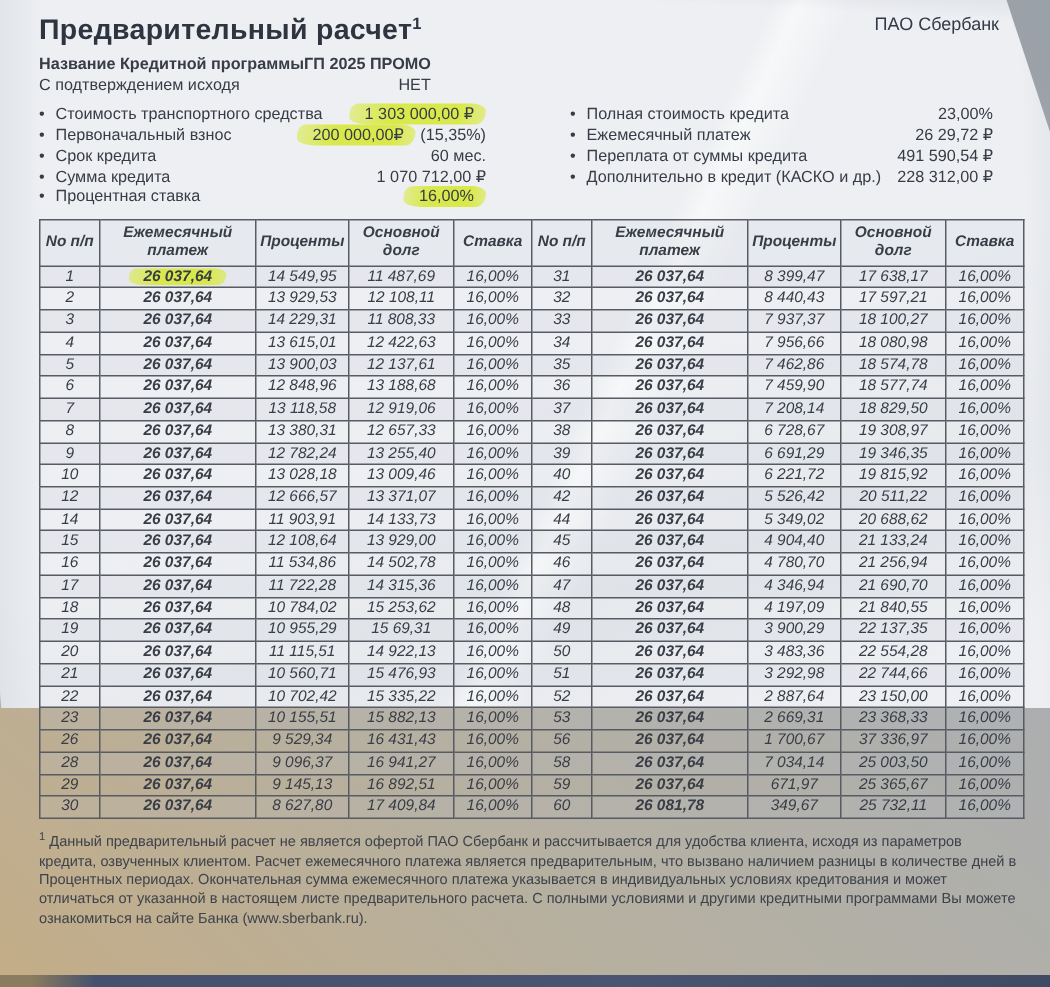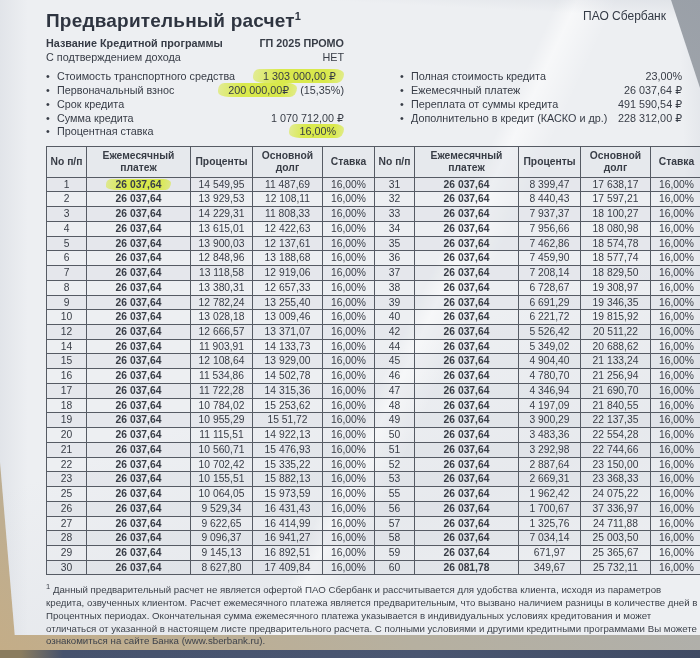--- a/index.html
+++ b/index.html
@@ -8,58 +8,58 @@
   body{
     width:700px; height:658px; overflow:hidden; position:relative;
     font-family:"Liberation Sans","DejaVu Sans",sans-serif;
     background:linear-gradient(222deg,#9aa0a8 0%,#adafaf 40%,#b6b0a0 70%,#c4ad87 100%);
   }
   .bottom-strip{
     position:absolute; left:0; right:0; top:650px; height:8px;
     background:linear-gradient(90deg,#8a7c5f 0 3%,#46526d 9%,#4a5671 60%,#3f4a63 100%);
   }
   .paper{
-    position:absolute; left:0; top:0; width:700px; height:635px;
+    position:absolute; left:0; top:0; width:700px; height:472px;
     clip-path:polygon(0 0,671px 0,700px 88px,700px 650px,16px 650px,0 462px);
     background:
       linear-gradient(183deg,rgba(140,150,168,.14),rgba(255,255,255,0) 3%),
       linear-gradient(90deg,rgba(140,150,168,.12),rgba(255,255,255,0) 4%),
       linear-gradient(268deg,rgba(140,150,168,.10),rgba(255,255,255,0) 3%),
       linear-gradient(115deg,rgba(255,255,255,0) 0 56%,rgba(255,255,255,.55) 58%,rgba(255,255,255,0) 62%),
       linear-gradient(160deg,rgba(255,255,255,0) 55%,rgba(150,158,175,.07) 75%,rgba(255,255,255,0) 92%),
       #edeff2;
     color:#373c46;
-    padding:8px 12px 0 46px;
+    padding:8px 12px 0 26px;
   }
   
   .top-row{ display:flex; justify-content:space-between; align-items:flex-start; padding-right:22px; }
   .title{ margin:2px 0 0; font-size:19px; font-weight:700; color:#2e3440; letter-spacing:.2px; }
   .title sup{ font-size:11px; }
   .bank{ font-size:12px; font-weight:400; color:#333a45; padding-top:1px; }
   
-  .program{ margin-top:5px; width:298px; display:flex; justify-content:space-between; font-size:10.8px; line-height:1.25; }
+  .program{ margin-top:5px; width:298px; display:flex; font-size:10.8px; line-height:1.25; }
   .prog-values{ text-align:right; }
   .b{ font-weight:700; }
   
   .params{ margin-top:6px; display:flex; gap:56px; font-size:10.8px; }
   .plist{ list-style:none; margin:0; padding:0; }
   .col-l{ width:298px; } .col-r{ width:282px; }
   .param-row{ display:flex; align-items:baseline; margin:0 0 1px; line-height:1.18; }
   .bullet{ width:11px; flex:none; color:#373c46; }
   .plabel{ flex:none; }
   .pvalue{ flex:1; text-align:right; font-weight:400; white-space:nowrap; }
   
   .hl{
     background:linear-gradient(100deg,rgba(217,233,76,.55),var(--hl) 30%,var(--hl) 80%,rgba(217,233,76,.6));
     padding:1px 8px 1px 10px;
     border-radius:9px 14px 10px 16px / 10px 7px 13px 7px;
   }
   .hl:empty{ display:none; }
   
-  table{ margin-top:7px; border-collapse:collapse; table-layout:fixed; width:656px; font-size:10.3px; color:#383d46; }
+  table{ margin-top:7px; border-collapse:collapse; table-layout:fixed; width:656px; font-size:10.3px; color:#383d46;font-style:italic; }
   th,td{ border:1px solid #565b64; text-align:center; padding:1px 2px; line-height:1.14; overflow:hidden; white-space:nowrap; }
   th{ font-weight:700; padding:3px 1px; line-height:1.15; white-space:normal; background:rgba(198,204,214,.18); }
   td{ height:13px; }
   tbody tr:nth-child(odd){ background:rgba(188,194,206,.16); }
   td.payment{ font-weight:700; }
   td .cellhl{ padding:0 10px; }
   
   .footnote{ margin-top:7px; width:656px; font-size:9.7px; line-height:1.3; color:#3d424b; }
   .footnote sup{ font-size:7.5px; }
 </style>
@@ -69,21 +69,21 @@
 <div class="paper">
 
   <div class="top-row">
     <h1 class="title"><span>Предварительный расчет</span><sup>1</sup></h1>
     <div class="bank">ПАО Сбербанк</div>
   </div>
 
   <div class="program">
     <div class="prog-labels">
       <div class="b">Название Кредитной программы</div>
-      <div>С подтверждением дохода</div>
+      <div>С подтверждением исходя</div>
     </div>
     <div class="prog-values">
       <div class="b">ГП 2025 ПРОМО</div>
       <div>НЕТ</div>
     </div>
   </div>
 
   <div class="params">
     <ul id="params-left" class="plist col-l">
         <li class="param-row">
@@ -92,20 +92,21 @@
           <span class="pvalue"><span class="hl">1 303 000,00 ₽</span></span>
         </li>
         <li class="param-row">
           <span class="bullet">•</span>
           <span class="plabel">Первоначальный взнос</span>
           <span class="pvalue"><span class="hl">200 000,00₽</span><span> (15,35%)</span></span>
         </li>
         <li class="param-row">
           <span class="bullet">•</span>
           <span class="plabel">Срок кредита</span>
+          <span class="pvalue"><span>60 мес.</span></span>
         </li>
         <li class="param-row">
           <span class="bullet">•</span>
           <span class="plabel">Сумма кредита</span>
           <span class="pvalue"><span>1 070 712,00 ₽</span></span>
         </li>
         <li class="param-row">
           <span class="bullet">•</span>
           <span class="plabel">Процентная ставка</span>
           <span class="pvalue"><span class="hl">16,00%</span></span>
@@ -113,21 +114,21 @@
       </ul>
     <ul id="params-right" class="plist col-r">
         <li class="param-row">
           <span class="bullet">•</span>
           <span class="plabel">Полная стоимость кредита</span>
           <span class="pvalue"><span>23,00%</span></span>
         </li>
         <li class="param-row">
           <span class="bullet">•</span>
           <span class="plabel">Ежемесячный платеж</span>
-          <span class="pvalue"><span>26 037,64 ₽</span></span>
+          <span class="pvalue"><span>26 29,72 ₽</span></span>
         </li>
         <li class="param-row">
           <span class="bullet">•</span>
           <span class="plabel">Переплата от суммы кредита</span>
           <span class="pvalue"><span>491 590,54 ₽</span></span>
         </li>
         <li class="param-row">
           <span class="bullet">•</span>
           <span class="plabel">Дополнительно в кредит (КАСКО и др.)</span>
           <span class="pvalue"><span>228 312,00 ₽</span></span>
@@ -352,21 +353,21 @@
           <td>48</td>
           <td class="payment">26 037,64</td>
           <td>4 197,09</td>
           <td>21 840,55</td>
           <td>16,00%</td>
         </tr>
         <tr>
           <td>19</td>
           <td class="payment">26 037,64</td>
           <td>10 955,29</td>
-          <td>15 51,72</td>
+          <td>15 69,31</td>
           <td>16,00%</td>
           <td>49</td>
           <td class="payment">26 037,64</td>
           <td>3 900,29</td>
           <td>22 137,35</td>
           <td>16,00%</td>
         </tr>
         <tr>
           <td>20</td>
           <td class="payment">26 037,64</td>
@@ -409,53 +410,29 @@
           <td>10 155,51</td>
           <td>15 882,13</td>
           <td>16,00%</td>
           <td>53</td>
           <td class="payment">26 037,64</td>
           <td>2 669,31</td>
           <td>23 368,33</td>
           <td>16,00%</td>
         </tr>
         <tr>
-          <td>25</td>
-          <td class="payment">26 037,64</td>
-          <td>10 064,05</td>
-          <td>15 973,59</td>
-          <td>16,00%</td>
-          <td>55</td>
-          <td class="payment">26 037,64</td>
-          <td>1 962,42</td>
-          <td>24 075,22</td>
-          <td>16,00%</td>
-        </tr>
-        <tr>
           <td>26</td>
           <td class="payment">26 037,64</td>
           <td>9 529,34</td>
           <td>16 431,43</td>
           <td>16,00%</td>
           <td>56</td>
           <td class="payment">26 037,64</td>
           <td>1 700,67</td>
           <td>37 336,97</td>
-          <td>16,00%</td>
-        </tr>
-        <tr>
-          <td>27</td>
-          <td class="payment">26 037,64</td>
-          <td>9 622,65</td>
-          <td>16 414,99</td>
-          <td>16,00%</td>
-          <td>57</td>
-          <td class="payment">26 037,64</td>
-          <td>1 325,76</td>
-          <td>24 711,88</td>
           <td>16,00%</td>
         </tr>
         <tr>
           <td>28</td>
           <td class="payment">26 037,64</td>
           <td>9 096,37</td>
           <td>16 941,27</td>
           <td>16,00%</td>
           <td>58</td>
           <td class="payment">26 037,64</td>

